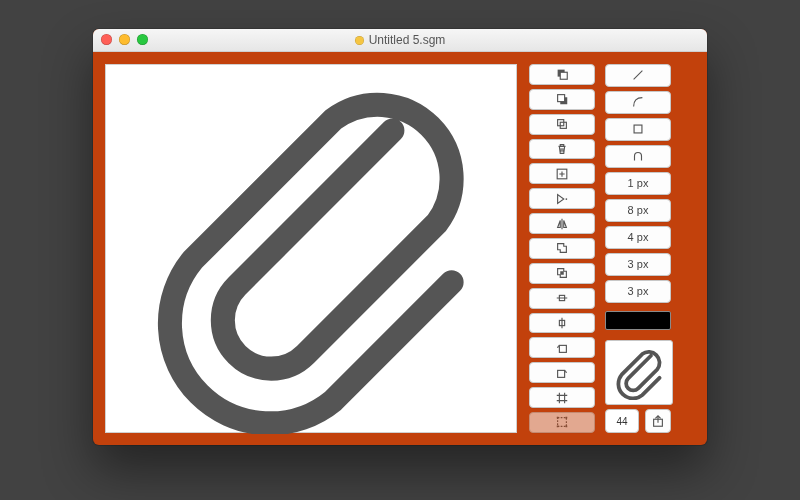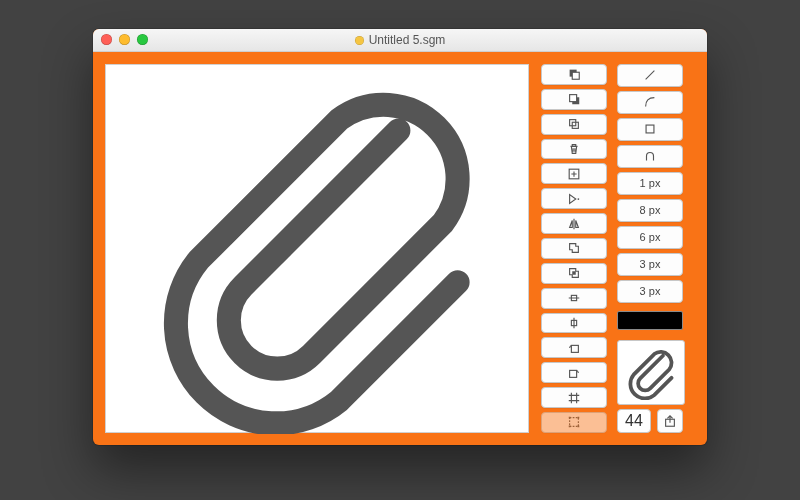--- a/index.html
+++ b/index.html
@@ -12,21 +12,21 @@
     font-size: 12px;
     color: #333;
     overflow: hidden;
   }
   .window {
     position: absolute;
     left: 93px;
     top: 29px;
     width: 614px;
     height: 416px;
-    background: #f97316;
+    background: #c2410c;
     border-radius: 6px;
     box-shadow: 0 25px 50px rgba(0,0,0,0.45), 0 0 0 1px rgba(0,0,0,0.15);
     overflow: hidden;
     display: flex;
     flex-direction: column;
   }
   .titlebar {
     height: 22px;
     background: linear-gradient(#f6f6f6, #e6e6e6);
     border-bottom: 1px solid #cfcfcf;
@@ -77,21 +77,21 @@
     height: 100%;
     background: #fff;
     border: 1px solid #d0d0d0;
     box-sizing: border-box;
     display: flex;
     align-items: center;
     justify-content: center;
   }
   .side {
     flex: 0 0 154px;
-    padding: 12px 12px 12px 0;
+    padding: 12px 24px 12px 0;
     display: flex;
     gap: 10px;
   }
   .col {
     display: flex;
     flex-direction: column;
     gap: 4px;
     width: 66px;
   }
   .tool-btn {
@@ -134,21 +134,21 @@
   .bottom-row .tool-btn { flex: 1; }
   .size-field {
     flex: 1;
     height: 22px;
     background: #fff;
     border: 1px solid #c7c7c7;
     border-radius: 4px;
     display: flex;
     align-items: center;
     justify-content: center;
-    font-size: 16px;
+    font-size: 10px;
   }
   .ico { stroke: #555; stroke-width: 1.3; fill: none; }
   .ico-fill { fill: #555; stroke: none; }
 </style>
 </head>
 <body>
 
 <div class="window">
 
   <div class="titlebar">
@@ -286,21 +286,21 @@
             </svg>
         </div>
         <div class="tool-btn">
           <svg class="ico" viewBox="0 0 16 16">
               <path d="M4 13V8a4 4 0 0 1 8 0v5"></path>
             </svg>
         </div>
 
         <div class="tool-btn">1 px</div>
         <div class="tool-btn">8 px</div>
-        <div class="tool-btn">6 px</div>
+        <div class="tool-btn">4 px</div>
         <div class="tool-btn">3 px</div>
         <div class="tool-btn">3 px</div>
 
         <div class="swatch" title="#000000"></div>
 
         <div class="preview">
           <svg width="54" height="54" viewBox="0 0 100 100">
             <path d="M72 18 L30 60 a13 13 0 0 0 18.5 18.5 L84 43 a20 20 0 0 0 -28 -28 L18 53 a27 27 0 0 0 38 38 L88 59" fill="none" stroke="#555" stroke-width="7" stroke-linecap="round"></path>
           </svg>
         </div>

